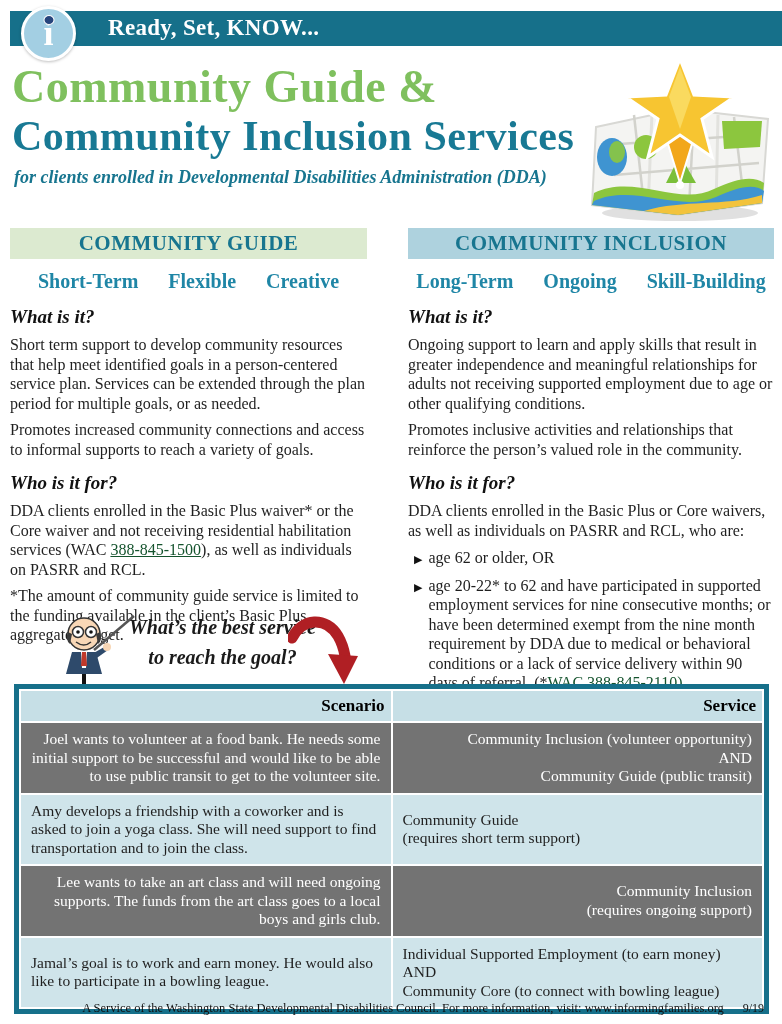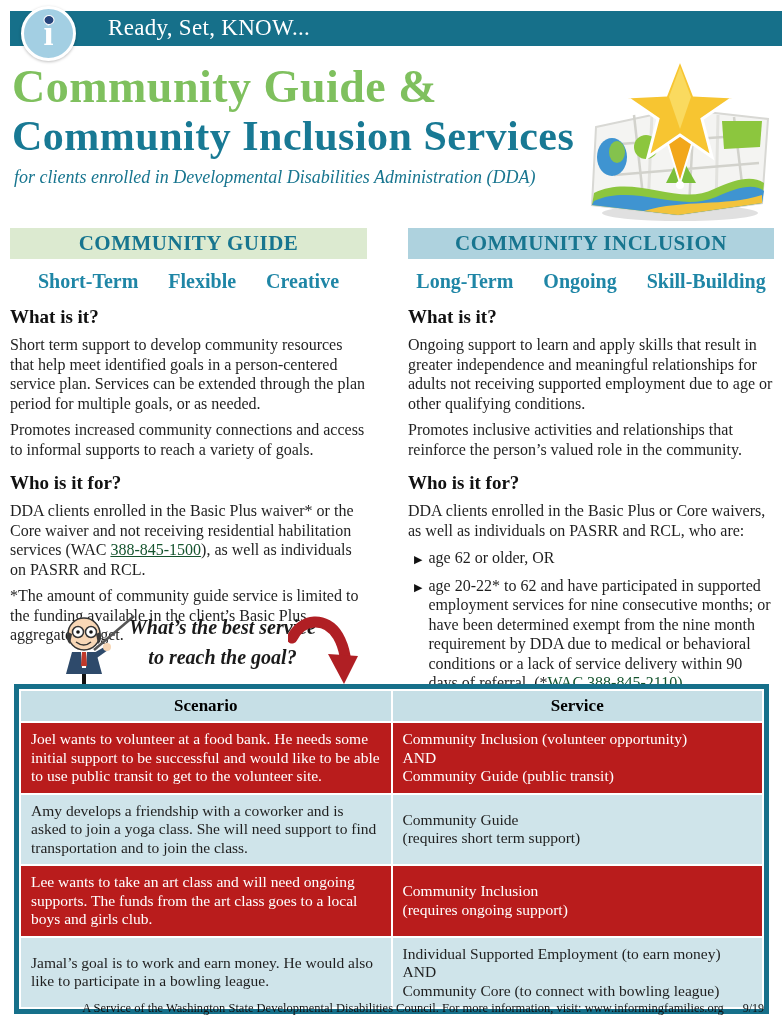--- a/index.html
+++ b/index.html
@@ -11,21 +11,21 @@
     overflow: hidden;
   }
 
   
   .topbar {
     position: absolute; left: 10px; right: 0; top: 11px; height: 35px;
     background: #16708a;
   }
   .brand {
     position: absolute; left: 108px; top: 15px;
-    color: #ffffff; font-weight: normal; font-size: 23px; letter-spacing: 0.3px; text-align: right;
+    color: #ffffff; font-weight: bold; font-size: 23px; letter-spacing: 0.3px; text-align: right;
   }
   .info-circle {
     position: absolute; left: 21px; top: 6px; width: 55px; height: 55px;
     border-radius: 50%;
     background: #a3cfe3; border: 3px solid #ffffff;
     box-shadow: 0 1px 3px rgba(0,0,0,0.25);
     display: flex; align-items: center; justify-content: center;
   }
   .info-circle .i-glyph {
     color: #ffffff; font-weight: bold; font-size: 36px; line-height: 1;
@@ -41,41 +41,41 @@
   .title1 {
     position: absolute; left: 12px; top: 60px;
     font-size: 46px; font-weight: bold; color: #7fc05e; letter-spacing: 0.5px;
   }
   .title2 {
     position: absolute; left: 12px; top: 112px;
     font-size: 42px; font-weight: bold; color: #187994; letter-spacing: 0.5px;
   }
   .subtitle {
     position: absolute; left: 14px; top: 165px; width: 590px;
-    font-size: 18px; font-weight: normal; font-style: italic;
+    font-size: 18px; font-weight: bold; font-style: italic;
     color: #17758f; line-height: 25px;
   }
   .map-art { position: absolute; right: 6px; top: 55px; }
 
   
   .col { position: absolute; top: 228px; }
   .col-left  { left: 10px;  width: 357px; }
   .col-right { left: 408px; width: 366px; }
   .col-header {
     height: 31px; display: flex; align-items: center; justify-content: center;
     font-size: 21px; font-weight: bold; color: #17758f; letter-spacing: 0.5px;
   }
   .col-left  .col-header { background: #dcead0; }
   .col-right .col-header { background: #aed2de; }
   .tags {
     margin-top: 11px; display: flex; justify-content: center; gap: 30px;
     font-size: 20px; font-weight: bold; color: #1f86a6;
   }
   .sec-heading {
-    margin-top: 13px; font-size: 19px; font-weight: bold; 
+    margin-top: 13px; font-size: 19px; font-weight: bold; font-style: italic;
     color: #111111;
   }
   .col p { margin-top: 7px; font-size: 16px; line-height: 19.5px; color: #1f1f1f; }
   .col a { color: #14532d; text-decoration: underline; }
   .bullet { margin-top: 8px; display: flex; font-size: 16px; line-height: 19.5px; padding-left: 6px; }
   .bullet .tri { font-size: 11px; color: #111; margin-right: 6px; position: relative; top: 2px; flex: 0 0 auto; }
 
   
   .callout-text {
     position: absolute; left: 100px; top: 612px; width: 245px;
@@ -89,29 +89,29 @@
   .scenario-table-wrap {
     position: absolute; left: 14px; top: 684px; width: 755px;
     border: 5px solid #16708a; background: #ffffff;
   }
   table.scenario-table {
     width: 100%; border-collapse: separate; border-spacing: 2px;
     background: #ffffff;
   }
   .scenario-table th {
     background: #c6dfe6; color: #000000;
-    font-size: 17px; font-weight: bold; text-align: center;
-    padding: 5px 15px;
+    font-size: 17px; font-weight: bold; text-align: right;
+    padding: 5px 6px;
   }
   .scenario-table td {
     font-size: 15.5px; line-height: 18.5px; padding: 7px 10px; vertical-align: middle;
   }
   .scenario-table col.c1 { width: 50%; }
   .scenario-table col.c2 { width: 50%; }
-  tr.row-teal  td { background: #b91c1c; color: #ffffff; }
+  tr.row-teal  td { background: #737373; color: #ffffff; text-align: right; }
   tr.row-light td { background: #cfe4ea; color: #1f1f1f; }
   .svc-line { display: block; }
 
   
   .footer {
     position: absolute; left: 12px; top: 1001px; width: 782px;
     text-align: center; font-size: 12.5px; color: #111111;
   }
   .footer-date { position: absolute; right: 30px; top: 0; font-size: 12px; }
 </style>

